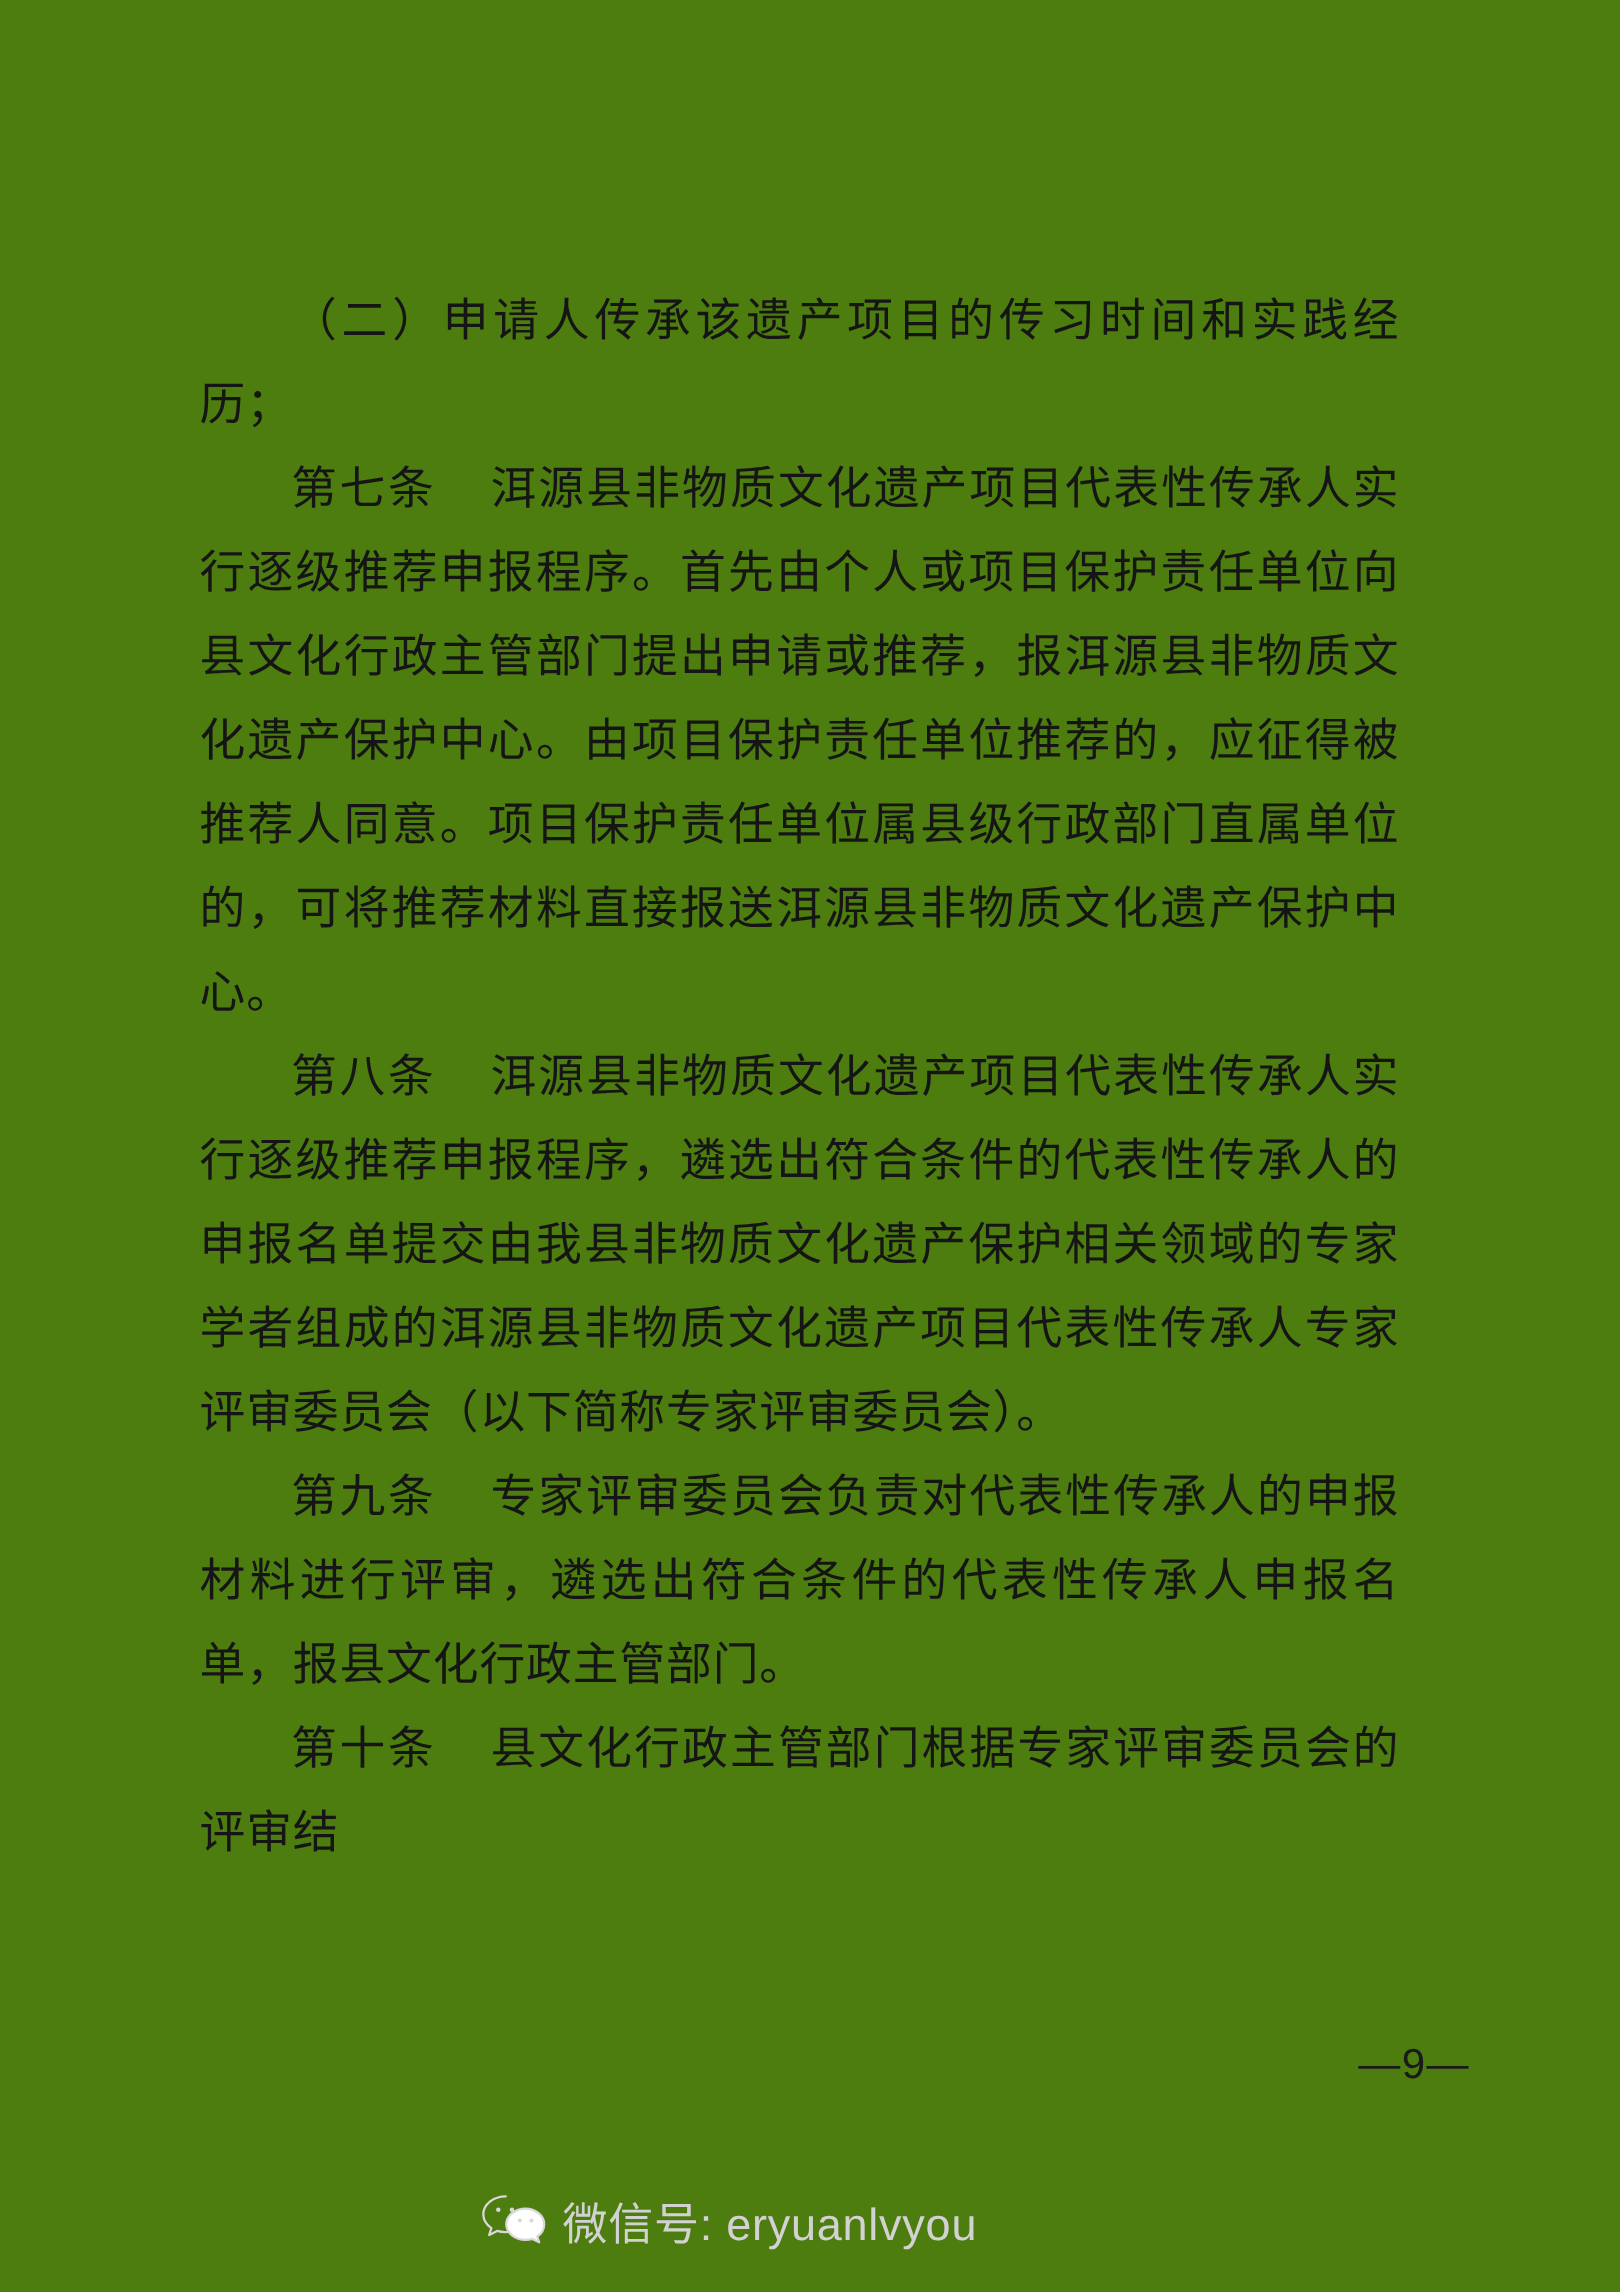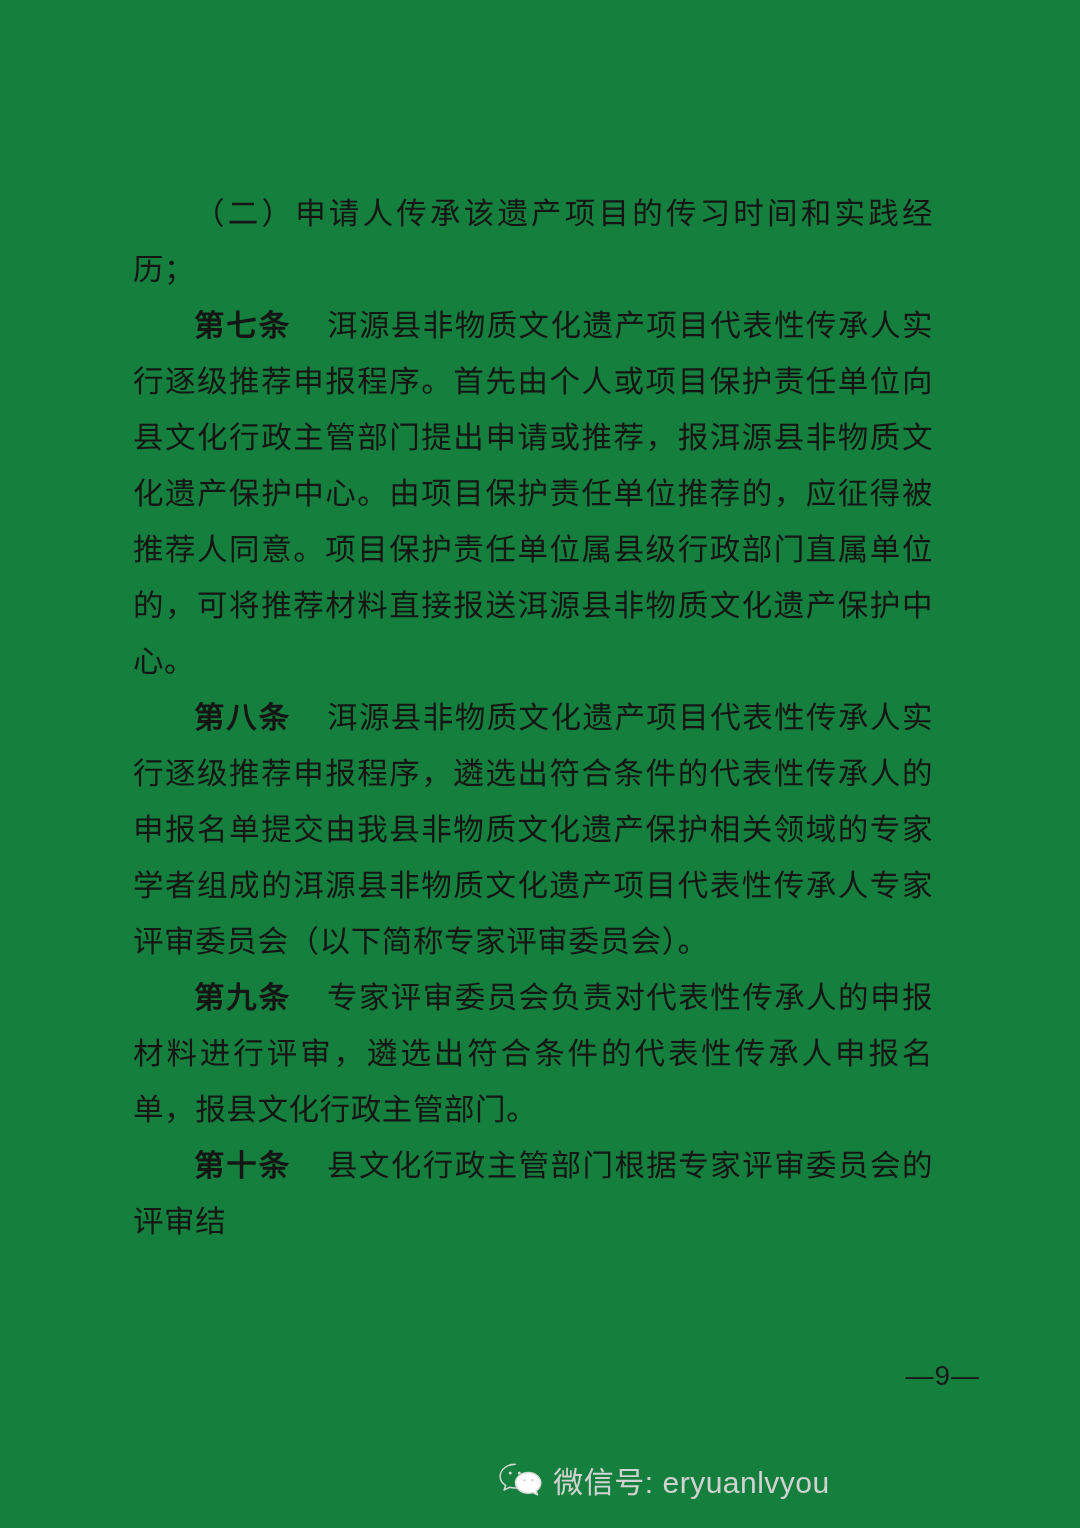--- a/index.html
+++ b/index.html
@@ -7,21 +7,21 @@
     margin: 0;
     padding: 0;
     background: #ffffff;
   }
 
   #page {
     position: relative;
     width: 1080px;
     height: 1528px;
     margin: 0 auto;
-    background: #15803d;
+    background: #4d7c0f;
     overflow: hidden;
     font-family: "Liberation Serif", "DejaVu Serif", serif;
   }
 
   
   .doc-body {
     position: absolute;
     left: 133px;
     top: 186px;
     width: 800px;
@@ -41,21 +41,21 @@
     -webkit-font-smoothing: antialiased;
   }
 
   
   .para + .para {
     margin-top: 0;
   }
 
   
   .article-no {
-    font-weight: bold;
+    font-weight: normal;
     letter-spacing: 1px;
   }
 
   .article-gap {
     display: inline-block;
     width: 1.15em;
   }
 
   
   .page-number {
@@ -70,21 +70,20 @@
 
   
   .footer-watermark {
     position: absolute;
     left: 0;
     top: 1458px;
     width: 1008px;
     height: 70px;
     display: flex;
     align-items: flex-start;
-    justify-content: center;
     padding-left: 320px;
     box-sizing: border-box;
     pointer-events: none;
   }
 
   .footer-inner {
     display: flex;
     align-items: center;
     gap: 9px;
   }

